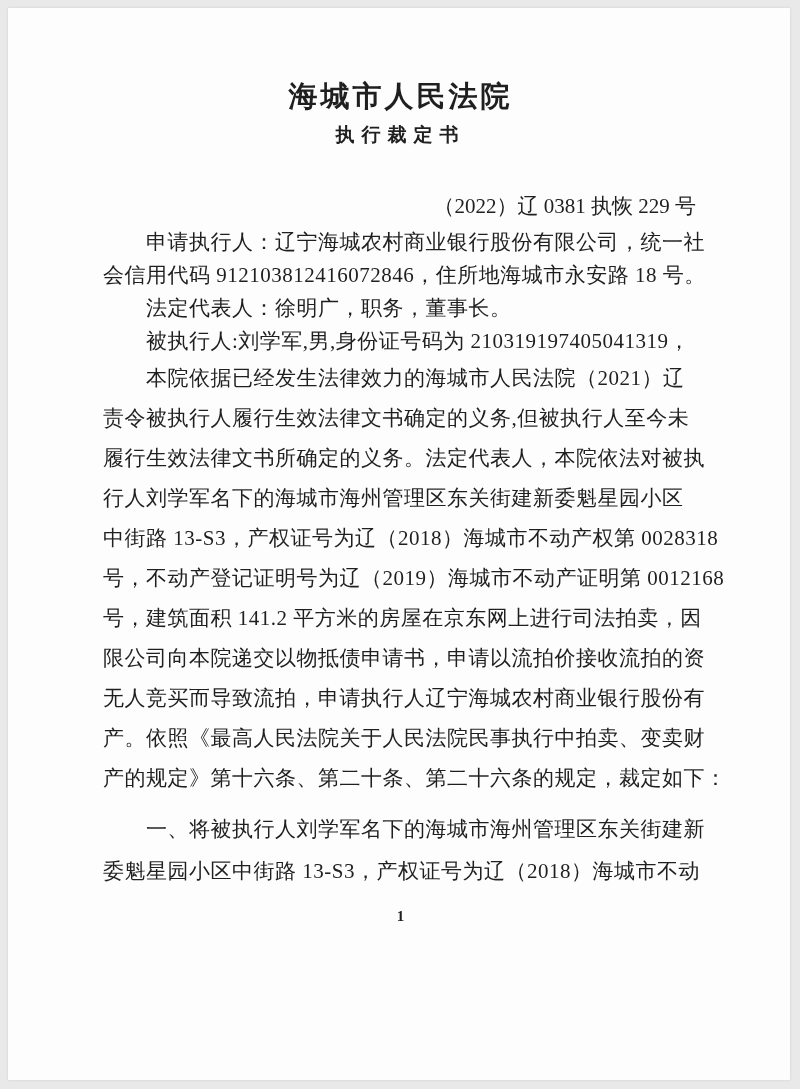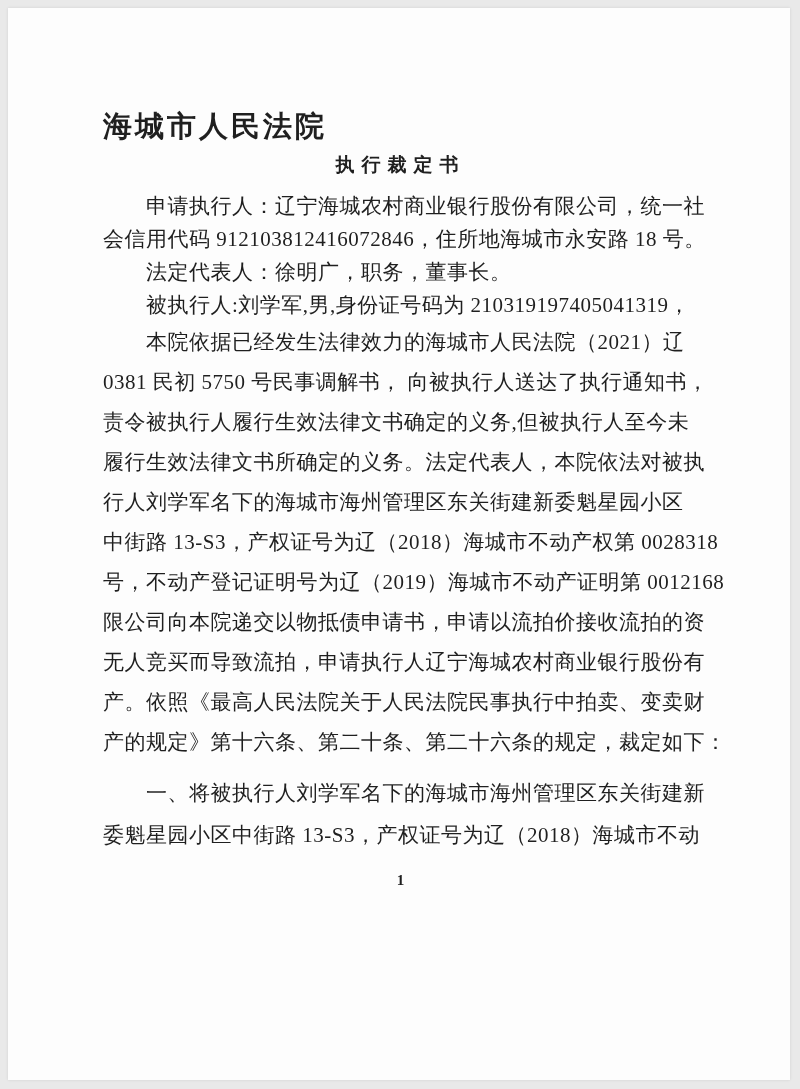--- a/index.html
+++ b/index.html
@@ -25,22 +25,22 @@
     left: 8px; top: 8px; right: 10px; bottom: 9px;
     background: var(--paper);
     box-shadow: 0 0 3px rgba(0,0,0,0.10);
   }
   .content {
     position: relative;
     height: 100%;
     padding: 0 92px 0 95px;
   }
   .court-name {
-    padding-top: 100px;
-    text-align: left;
+    padding-top: 70px;
+    text-align: center;
     font-size: 29px;
     line-height: 36px;
     font-weight: bold;
     letter-spacing: 3px;
   }
   .doc-title {
     margin-top: 4px;
     text-align: center;
     font-size: 19px;
     line-height: 34px;
@@ -76,36 +76,37 @@
 <body>
 
 <div class="scan-frame">
   <div class="paper">
     <div class="content">
 
       <div class="court-name">海城市人民法院</div>
 
       <div class="doc-title">执行裁定书</div>
 
+      <div class="case-number">（2022）辽 0381 执恢 229 号</div>
 
       <div class="text-block party-section">
           <div class="line">　　申请执行人：辽宁海城农村商业银行股份有限公司，统一社</div>
           <div class="line">会信用代码 912103812416072846，住所地海城市永安路 18 号。</div>
           <div class="line">　　法定代表人：徐明广，职务，董事长。</div>
           <div class="line">　　被执行人:刘学军,男,身份证号码为 210319197405041319，</div>
         </div>
 
       <div class="text-block facts-section">
           <div class="line">　　本院依据已经发生法律效力的海城市人民法院（2021）辽</div>
-          <div class="line">0381 民初 5750 号民事调解书， 向被执行人送达了执行通知书，</div>
           <div class="line">责令被执行人履行生效法律文书确定的义务,但被执行人至今未</div>
           <div class="line">履行生效法律文书所确定的义务。法定代表人，本院依法对被执</div>
           <div class="line">行人刘学军名下的海城市海州管理区东关街建新委魁星园小区</div>
           <div class="line">中街路 13-S3，产权证号为辽（2018）海城市不动产权第 0028318</div>
           <div class="line">号，不动产登记证明号为辽（2019）海城市不动产证明第 0012168</div>
+          <div class="line">号，建筑面积 141.2 平方米的房屋在京东网上进行司法拍卖，因</div>
           <div class="line">限公司向本院递交以物抵债申请书，申请以流拍价接收流拍的资</div>
           <div class="line">无人竞买而导致流拍，申请执行人辽宁海城农村商业银行股份有</div>
           <div class="line">产。依照《最高人民法院关于人民法院民事执行中拍卖、变卖财</div>
           <div class="line">产的规定》第十六条、第二十条、第二十六条的规定，裁定如下：</div>
         </div>
 
       <div class="text-block ruling-section">
           <div class="line">　　一、将被执行人刘学军名下的海城市海州管理区东关街建新</div>
           <div class="line">委魁星园小区中街路 13-S3，产权证号为辽（2018）海城市不动</div>
         </div>

